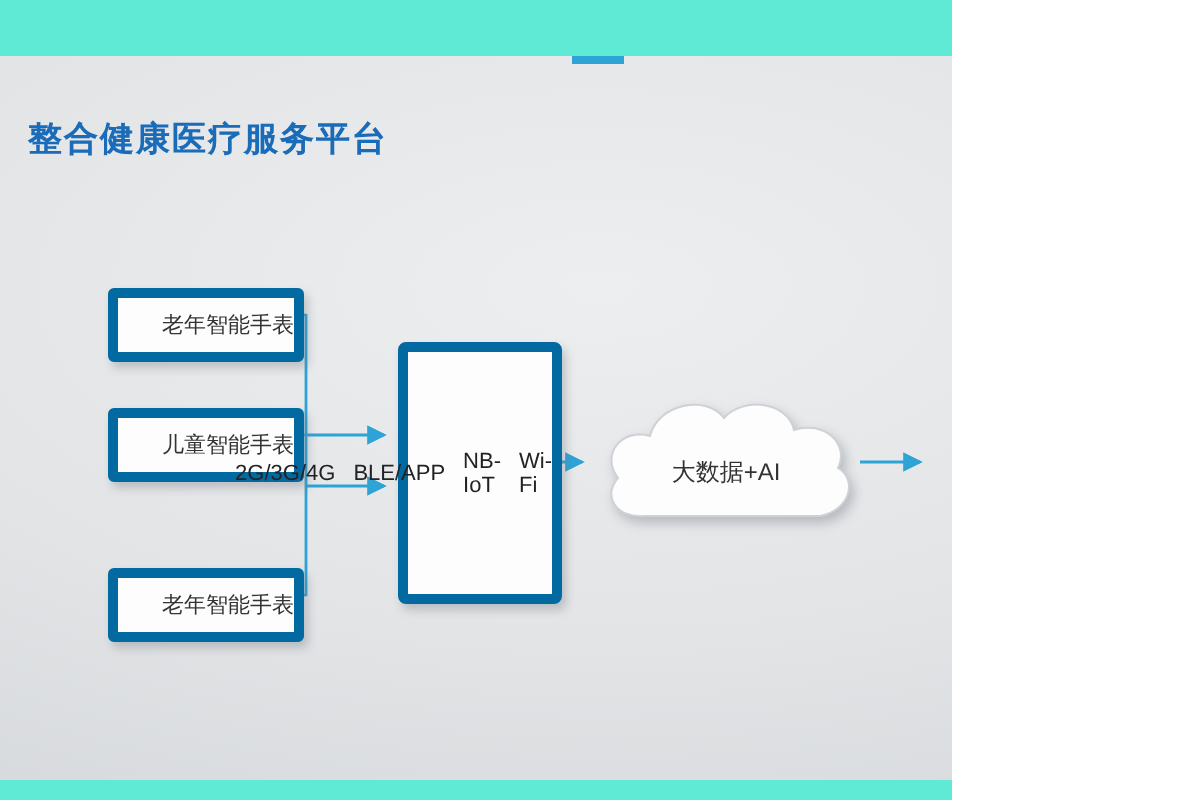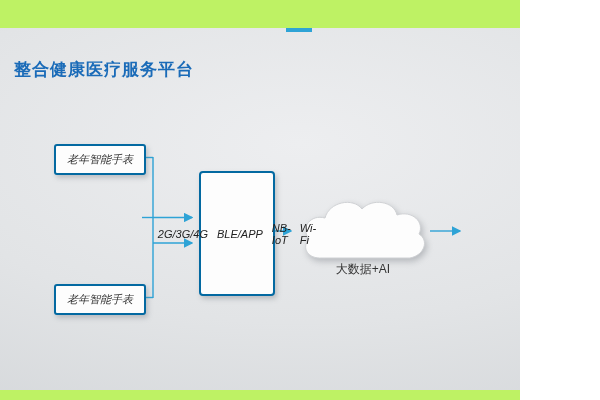--- a/index.html
+++ b/index.html
@@ -1,57 +1,57 @@
 <!DOCTYPE html>
 <html><head>
 <meta charset="utf-8">
 <style>
   html,body{margin:0;padding:0;background:#ffffff;}
   .canvas{
-    position:relative;width:520px;height:400px;overflow:hidden;
-    background:#bef264;font-family:"Liberation Sans","DejaVu Sans",sans-serif;
+    position:relative;width:476px;height:400px;overflow:hidden;
+    background:#5eead4;font-family:"Liberation Sans","DejaVu Sans",sans-serif;
   }
   .slide{
     position:absolute;left:0;top:28px;width:600px;height:362px;
     background:radial-gradient(ellipse 120% 95% at 50% 32%,
       #edeef0 0%, #e2e4e6 52%, #d2d5d8 100%);
   }
   .top-accent{
     position:absolute;left:286px;top:28px;width:26px;height:4px;
     background:#2ea3d6;
   }
   .slide-title{
     position:absolute;left:14px;top:58px;
     font-size:17px;font-weight:bold;color:#1a6bb8;letter-spacing:1px;
   }
   .node{
-    position:absolute;background:#fdfdfd;border:2px solid #0369a1;
+    position:absolute;background:#fdfdfd;border:5px solid #0369a1;
     border-radius:3px;box-shadow:2px 3px 5px rgba(110,115,122,0.35);
-    display:flex;align-items:center;justify-content:center;
-    font-size:11px;color:#333;font-style:italic;
+    display:flex;align-items:center;justify-content:flex-end;
+    font-size:11px;color:#333;
   }
   .src{left:54px;width:88px;height:27px;}
   .src-1{top:144px;} .src-2{top:204px;} .src-3{top:284px;}
   .hub{
     left:199px;top:171px;width:72px;height:121px;border-radius:4px;
     flex-direction:row;gap:9px;font-size:11px;color:#222;
   }
   .svc{left:468px;top:217px;width:90px;height:28px;}
   .overlay-svg{
     position:absolute;left:0;top:0;width:600px;height:400px;
     pointer-events:none;
   }
   .connector{stroke:#2ea3d6;stroke-width:1.4;fill:none;}
   .cloud{
     fill:#fdfdfd;stroke:#cfd1d4;stroke-width:1;
     filter:drop-shadow(2px 3px 3px rgba(110,115,122,0.4));
   }
   .cloud-label{
     position:absolute;left:298px;top:228px;width:130px;
-    text-align:center;font-size:12px;color:#333;margin-top:33px;
+    text-align:center;font-size:12px;color:#333;
   }
 </style>
 </head>
 <body>
 
 <div class="canvas">
 
   <div class="slide"></div>
   <div class="top-accent"></div>
 
@@ -86,20 +86,23 @@
              C 114 14, 127 26, 121 38
              C 131 44, 127 59, 112 62
              L 24 62 Z"></path>
 
     <line class="connector" x1="430" y1="231" x2="460" y2="231" marker-end="url(#arrow)"></line>
   </svg>
 
   <div class="node src src-1">
     <span>老年智能手表</span>
   </div>
+  <div class="node src src-2">
+    <span>儿童智能手表</span>
+  </div>
   <div class="node src src-3">
     <span>老年智能手表</span>
   </div>
 
   <div class="node hub">
     <span>2G/3G/4G</span>
     <span>BLE/APP</span>
     <span>NB-IoT</span>
     <span>Wi-Fi</span>
   </div>

